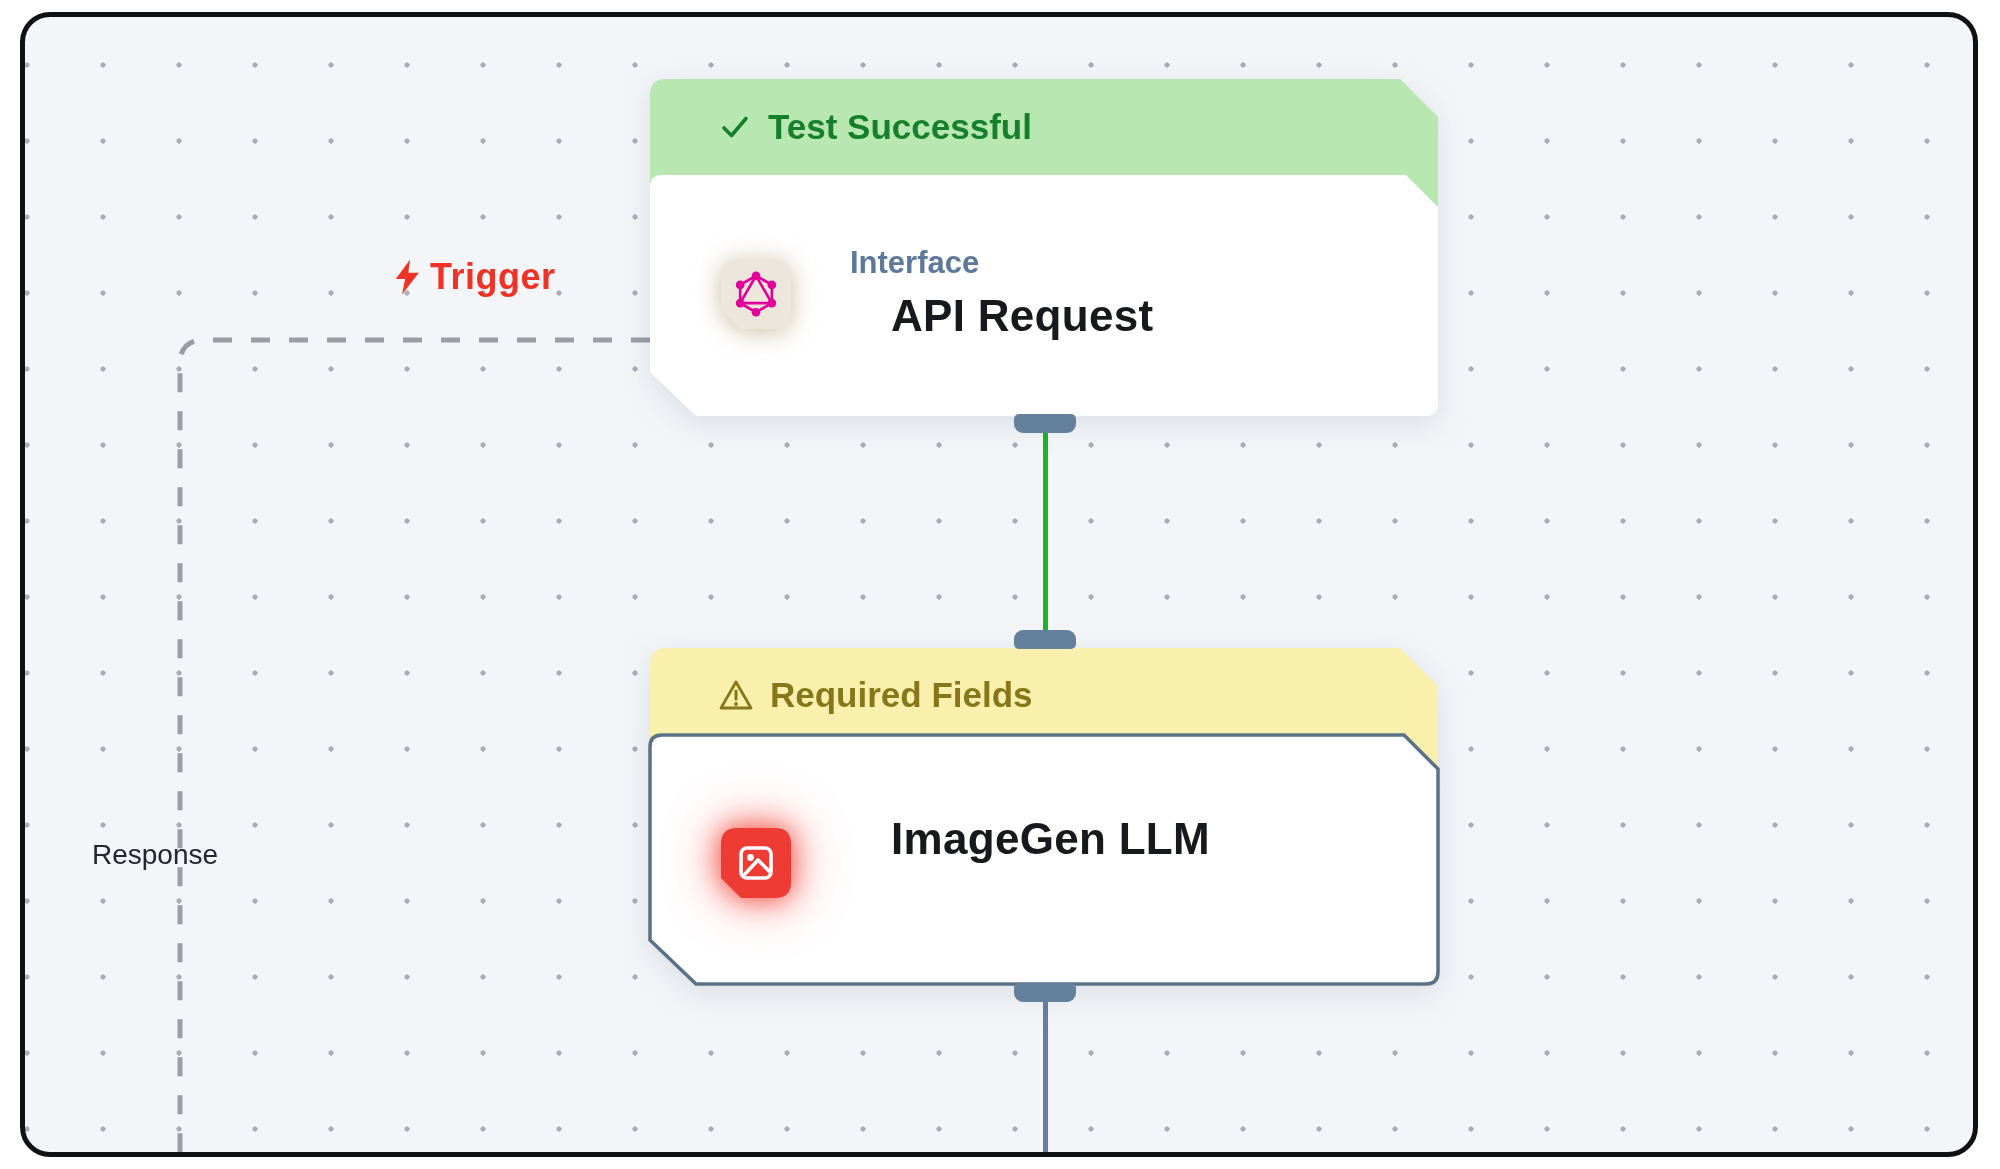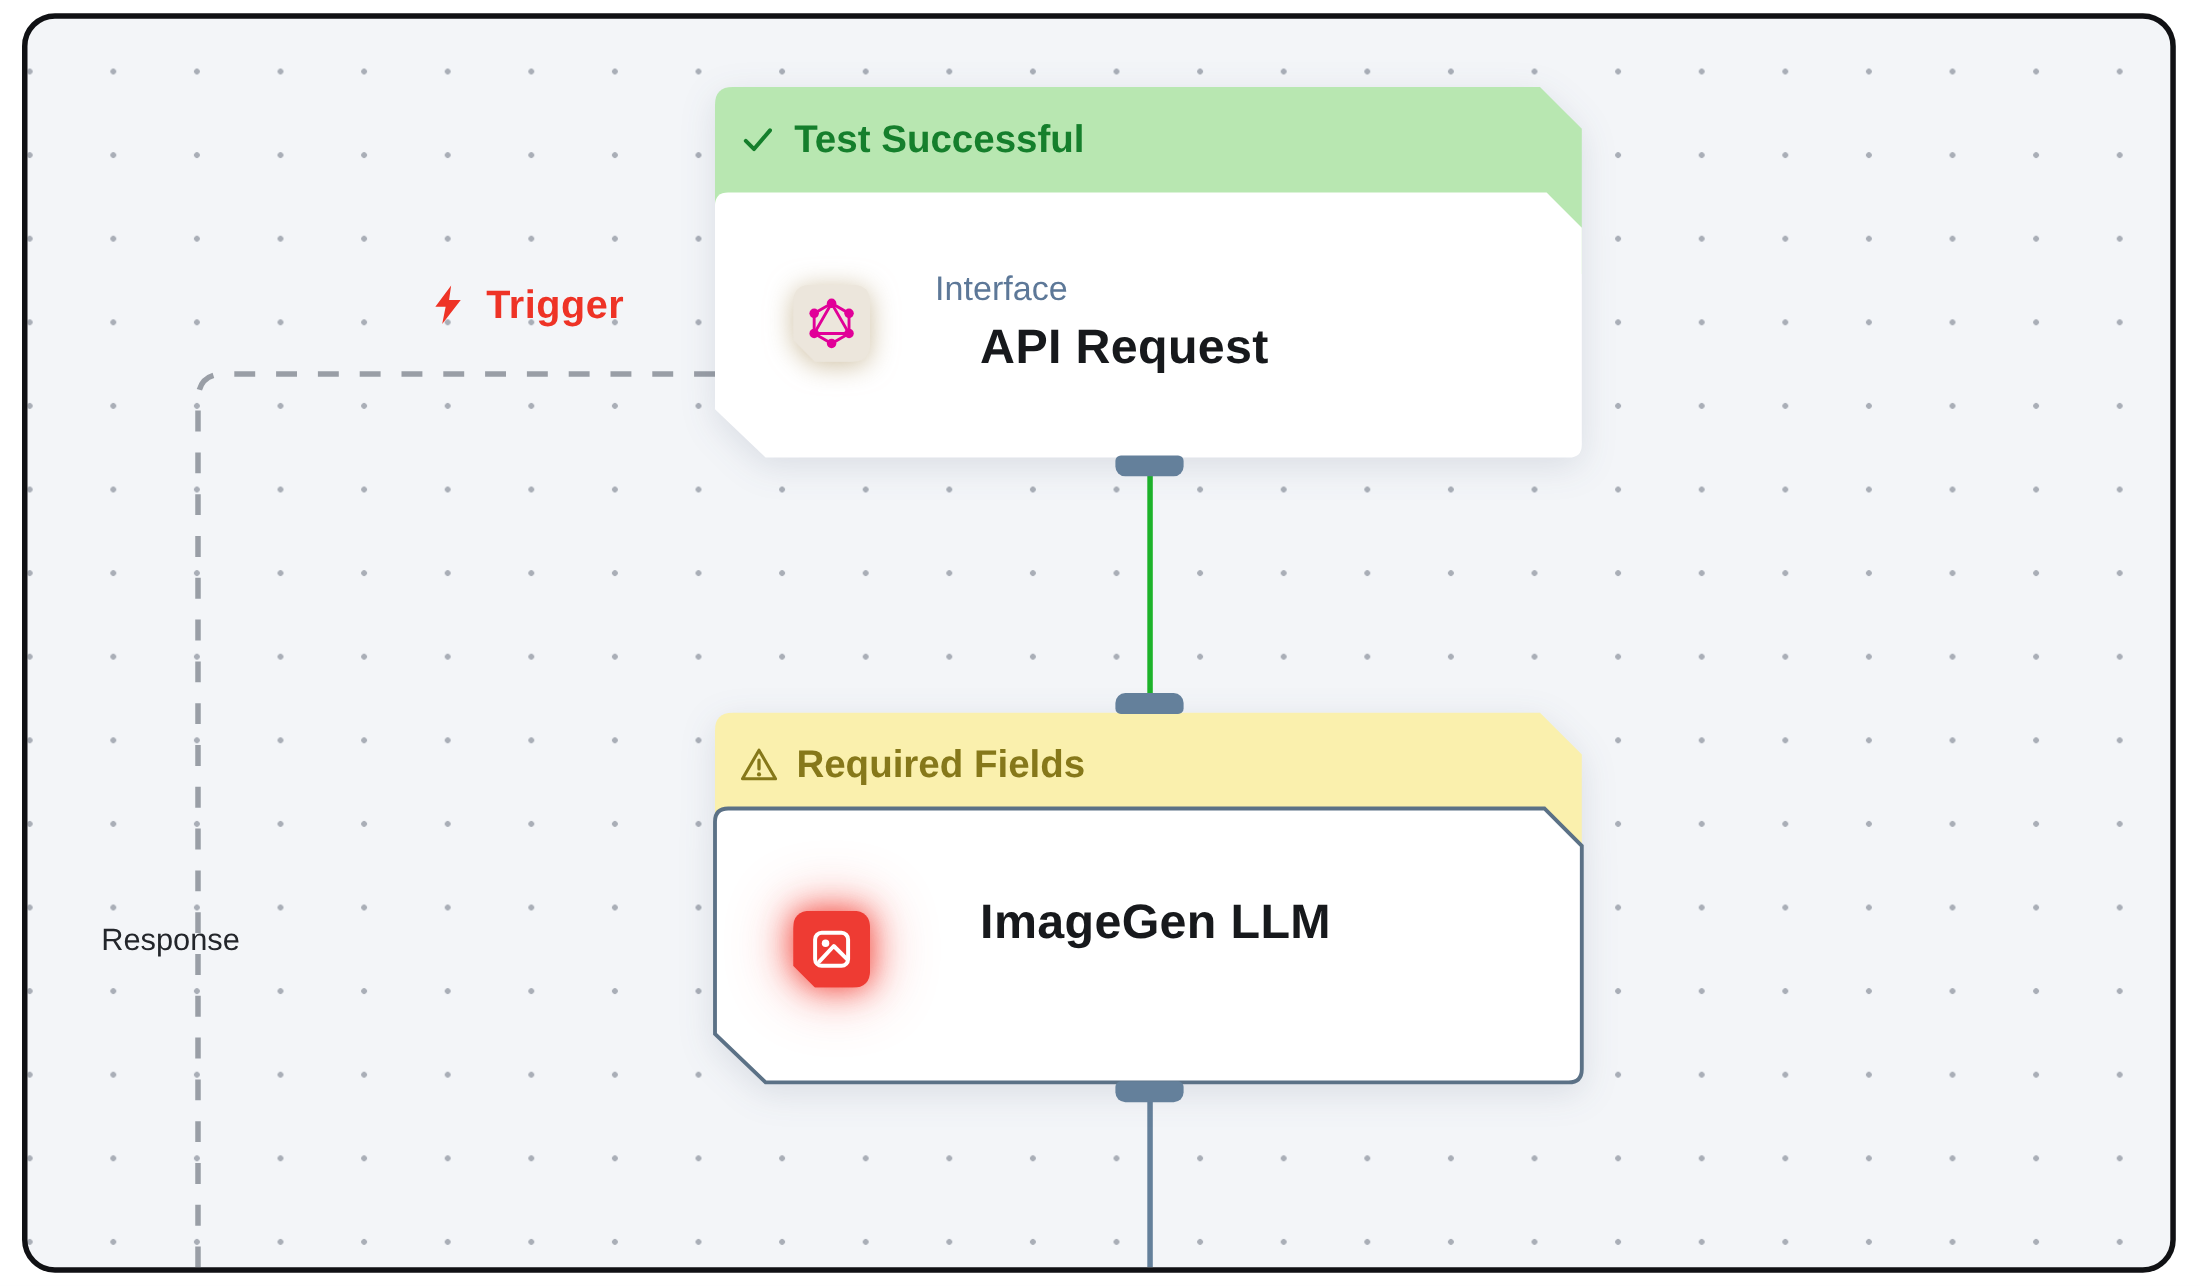--- a/index.html
+++ b/index.html
@@ -14,55 +14,55 @@
     background-image:radial-gradient(circle,#a9aeb7 2.3px,rgba(169,174,183,0) 2.9px);
     background-size:76px 76px;background-position:40px 10px;
     overflow:hidden;
   }
   .edges-layer{position:absolute;left:0;top:0;width:100%;height:100%;z-index:1;}
   .edge-green{position:absolute;left:1018px;top:406px;width:5px;height:216px;background:#1db32a;z-index:1;}
   .edge-slate{position:absolute;left:1018px;top:975px;width:5px;height:160px;background:#64809b;z-index:1;}
 
   .edge-label{position:absolute;z-index:3;}
   .trigger-label{
-    left:367px;top:239px;display:flex;align-items:center;gap:20px;
+    left:367px;top:239px;display:flex;align-items:center;gap:8px;
     color:#ee3326;font-size:36px;font-weight:800;letter-spacing:.5px;
   }
   .response-label{
     left:67px;top:822px;color:#23262b;font-size:28px;font-weight:400;
   }
 
   .node{position:absolute;width:788px;height:356px;z-index:2;}
   .node-api{left:625px;top:62px;}
   .node-imagegen{left:625px;top:631px;}
   .node-shapes{position:absolute;left:0;top:0;overflow:visible;
     filter:drop-shadow(0 8px 16px rgba(40,60,90,.12));}
 
   .banner-row{
     position:absolute;left:0;top:0;width:100%;display:flex;align-items:center;
-    gap:16px;padding-left:22px;box-sizing:border-box;
+    gap:16px;padding-left:68px;box-sizing:border-box;
     font-size:35px;font-weight:700;
   }
   .banner-success{height:96px;color:#157f2c;}
   .banner-warning{height:94px;color:#86781a;}
 
   .node-icon{
     position:absolute;left:71px;top:180px;width:70px;height:70px;
     display:flex;align-items:center;justify-content:center;
     clip-path:path("M16 0 H54 Q70 0 70 16 V54 Q70 70 54 70 H20 L0 50 V16 Q0 0 16 0 Z");
   }
   .icon-wrap{position:absolute;left:71px;top:180px;width:70px;height:70px;}
   .icon-wrap-graphql{filter:drop-shadow(0 3px 12px rgba(190,170,130,.75));}
   .icon-wrap-imagegen{filter:drop-shadow(0 0 14px rgba(242,56,45,.85)) drop-shadow(0 0 26px rgba(242,56,45,.45));}
   .icon-wrap .node-icon{left:0;top:0;}
   .icon-graphql{background:#ece6dc;}
   .icon-imagegen{background:#ee3b33;}
 
   .node-texts{position:absolute;left:200px;top:166px;display:flex;flex-direction:column;gap:10px;}
-  .node-category{font-size:31px;font-weight:400;color:#5d7898;}
+  .node-category{font-size:31px;font-weight:700;color:#5d7898;}
   .node-title{font-size:44px;font-weight:700;color:#17191c;letter-spacing:.3px;margin-left:41px;}
 
   .port{position:absolute;width:62px;height:19px;background:#64809b;z-index:4;}
   .port-out{left:364px;top:335px;border-radius:5px 5px 9px 9px;}
   .port-in{left:364px;top:-18px;border-radius:9px 9px 5px 5px;}
 </style>
 </head>
 <body>
 
 <div class="canvas">

